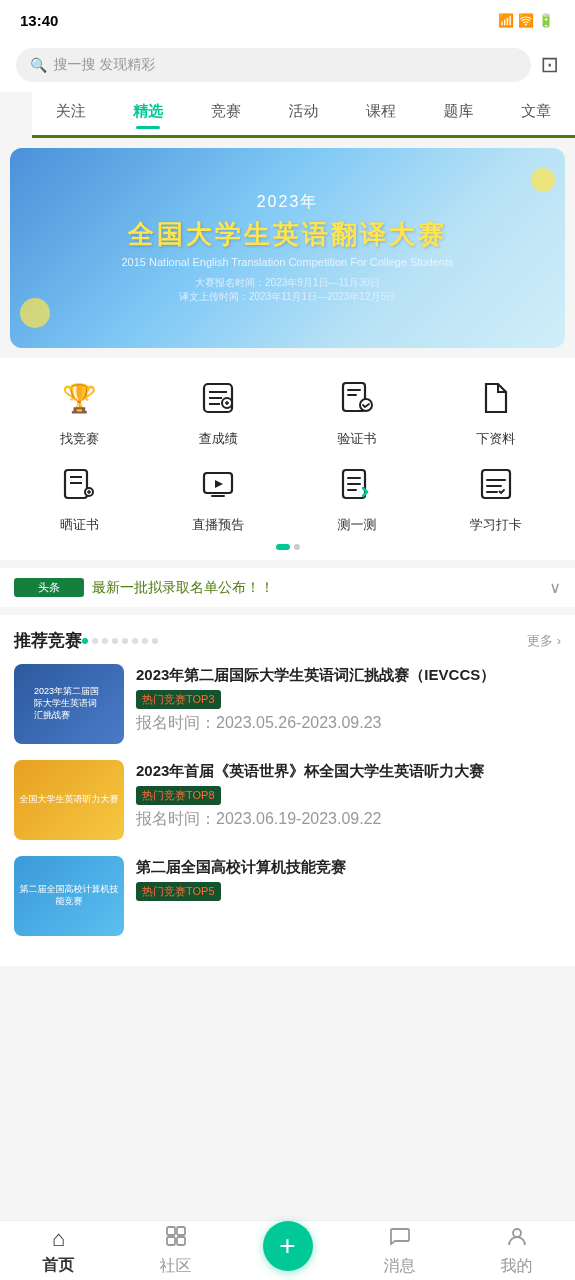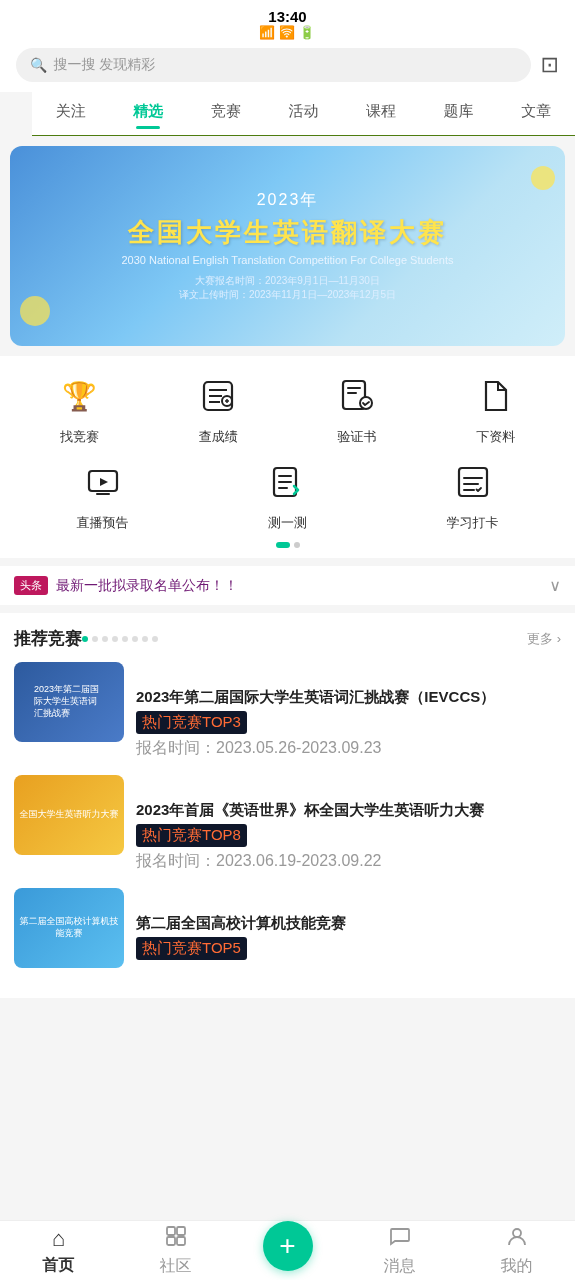--- a/index.html
+++ b/index.html
@@ -13,21 +13,20 @@
     }
 
     
     .status-bar {
       background: #fff;
       display: flex;
       justify-content: space-between;
       align-items: center;
       padding: 8px 20px;
       height: 40px;
-      flex-direction: column;
     }
     .status-time { font-size: 15px; font-weight: 600; }
     .status-icons { display: flex; align-items: center; gap: 4px; font-size: 13px; }
 
     
     .search-bar {
       background: #fff;
       padding: 8px 16px 10px;
       display: flex;
       align-items: center;
@@ -45,21 +44,21 @@
     .search-input-wrap span { color: #999; font-size: 14px; }
     .search-icon-box { color: #999; font-size: 16px; }
     .scan-icon { font-size: 22px; color: #555; }
 
     
     .nav-tabs {
       background: #fff;
       display: flex;
       justify-content: space-around;
       padding: 6px 0 10px;
-      border-bottom: 1px solid #4d7c0f;
+      border-bottom: 3px solid #4d7c0f;
       margin-left: 32px;
     }
     .nav-tab {
       font-size: 15px;
       color: #555;
       padding: 4px 8px;
       position: relative;
       cursor: pointer;
     }
     .nav-tab.active {
@@ -185,31 +184,31 @@
     
     .announcement {
       background: #fff;
       margin: 8px 0 0;
       padding: 10px 14px;
       display: flex;
       align-items: center;
       gap: 8px;
     }
     .ann-badge {
-      background: #be185d;
+      background: #15803d;
       color: #fff;
       font-size: 11px;
-      padding: 2px 6px;
+      padding: 2px 24px;
       border-radius: 3px;
       white-space: nowrap;
     }
     .ann-text {
       flex: 1;
       font-size: 14px;
-      color: #701a75;
+      color: #4d7c0f;
     }
     .ann-arrow { color: #999; font-size: 16px; }
 
     
     .section {
       background: #fff;
       margin: 8px 0 0;
       padding: 14px;
     }
     .section-header {
@@ -276,33 +275,33 @@
     .comp-thumb-3 {
       background: linear-gradient(135deg, #3a9ad9, #5bbff0);
       display: flex;
       align-items: center;
       justify-content: center;
       color: #fff;
       font-size: 10px;
       text-align: center;
       padding: 4px;
     }
-    .comp-info { flex: 1; margin-top: 24px; }
+    .comp-info { flex: 1; }
     .comp-name {
       font-size: 15px;
       font-weight: 600;
       color: #222;
       line-height: 1.4;
       margin-bottom: 4px;
     }
     .comp-tag {
       display: inline-block;
-      font-size: 15px;
+      font-size: 11px;
       color: #ff6b35;
-      background: #0f172a;
+      background: #14532d;
       padding: 2px 6px;
       border-radius: 3px;
       margin-bottom: 4px;
     }
     .comp-date {
       font-size: 16px;
       color: #999;
     }
 
     
@@ -379,21 +378,21 @@
   <div class="nav-tab">文章</div>
 </div>
 
 <div class="banner">
   <div class="banner-deco-left"></div>
   <div class="banner-deco-right"></div>
   <div class="banner-year">2023年</div>
   <div class="banner-title">
     <span>全国大学生英语</span><span style="color:#ffe44d;">翻译</span><span>大赛</span>
   </div>
-  <div class="banner-subtitle">2030 National English Translation Competition For College Students</div>
+  <div class="banner-subtitle">2015 National English Translation Competition For College Students</div>
   <div class="banner-info">
     <div>大赛报名时间：2023年9月1日—11月30日</div>
     <div>译文上传时间：2023年11月1日—2023年12月5日</div>
   </div>
 </div>
 
 <div class="quick-menu">
   <div class="quick-menu-row">
     <div class="quick-item">
       <div class="quick-icon">🏆</div>
@@ -428,20 +427,32 @@
       <div class="quick-icon">
         <svg width="36" height="36" viewBox="0 0 36 36" fill="none">
           <path d="M8 4h12l8 8v20H8V4z" stroke="#222" stroke-width="2.2" fill="none"></path>
           <path d="M20 4v8h8" stroke="#222" stroke-width="2" fill="none"></path>
         </svg>
       </div>
       <span class="quick-label">下资料</span>
     </div>
   </div>
   <div class="quick-menu-row">
+    <div class="quick-item">
+      <div class="quick-icon">
+        <svg width="36" height="36" viewBox="0 0 36 36" fill="none">
+          <rect x="4" y="4" width="22" height="28" rx="3" stroke="#222" stroke-width="2.2" fill="none"></rect>
+          <line x1="9" y1="11" x2="21" y2="11" stroke="#222" stroke-width="2"></line>
+          <line x1="9" y1="17" x2="21" y2="17" stroke="#222" stroke-width="2"></line>
+          <circle cx="28" cy="26" r="4" fill="#fff" stroke="#222" stroke-width="2"></circle>
+          <path d="M26 26h4M28 24v4" stroke="#222" stroke-width="1.5"></path>
+        </svg>
+      </div>
+      <span class="quick-label">晒证书</span>
+    </div>
     <div class="quick-item">
       <div class="quick-icon">
         <svg width="36" height="36" viewBox="0 0 36 36" fill="none">
           <rect x="4" y="7" width="28" height="20" rx="3" stroke="#222" stroke-width="2.2" fill="none"></rect>
           <path d="M15 14l8 4-8 4V14z" fill="#222"></path>
           <line x1="12" y1="30" x2="24" y2="30" stroke="#222" stroke-width="2" stroke-linecap="round"></line>
         </svg>
       </div>
       <span class="quick-label">直播预告</span>
     </div>

